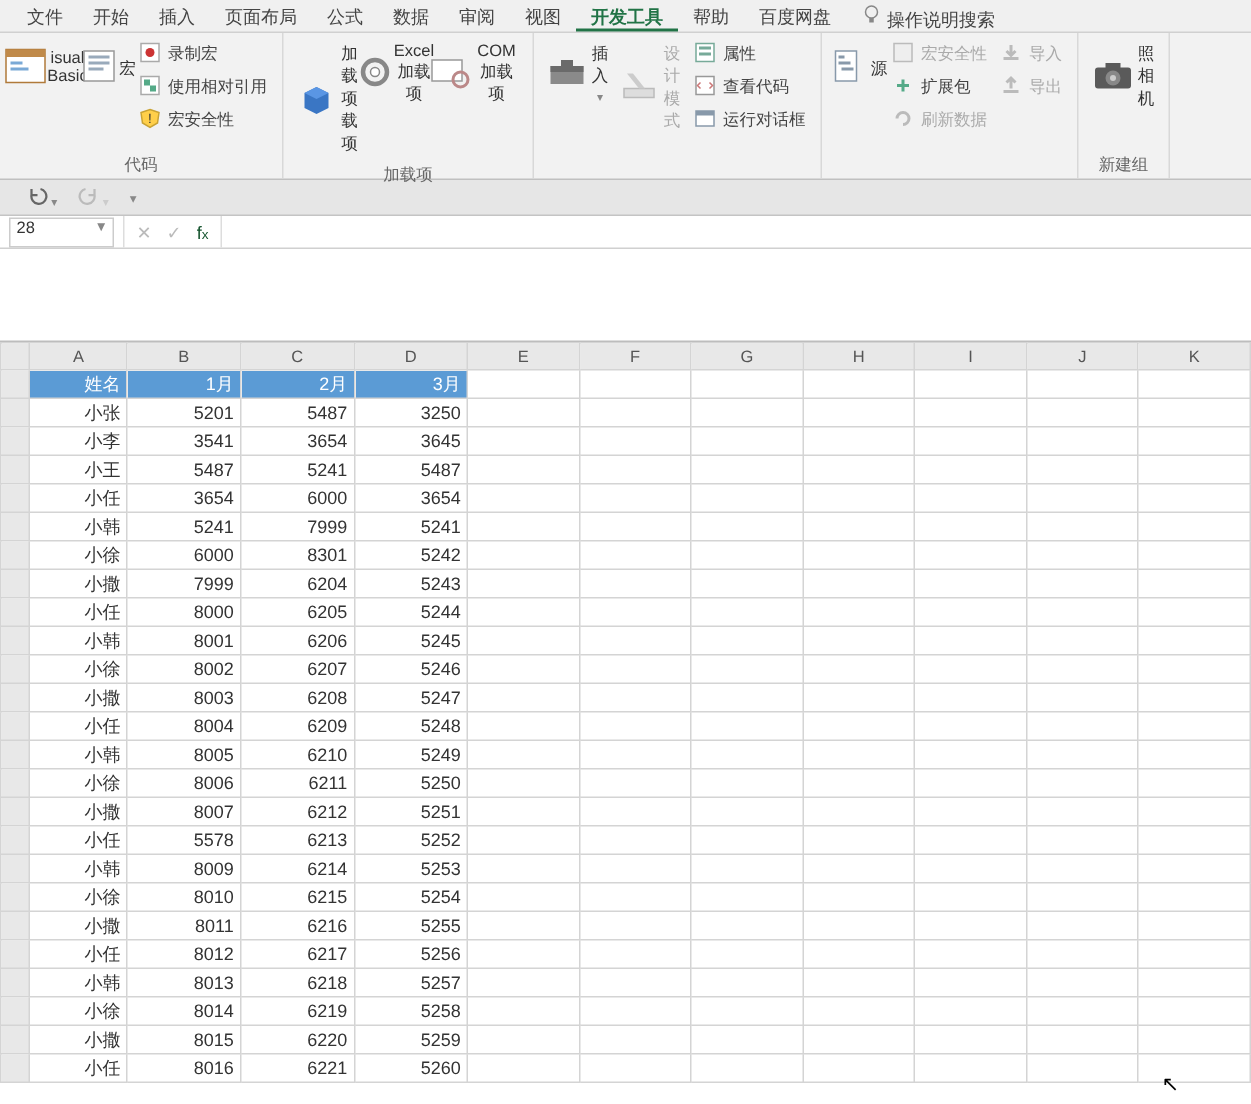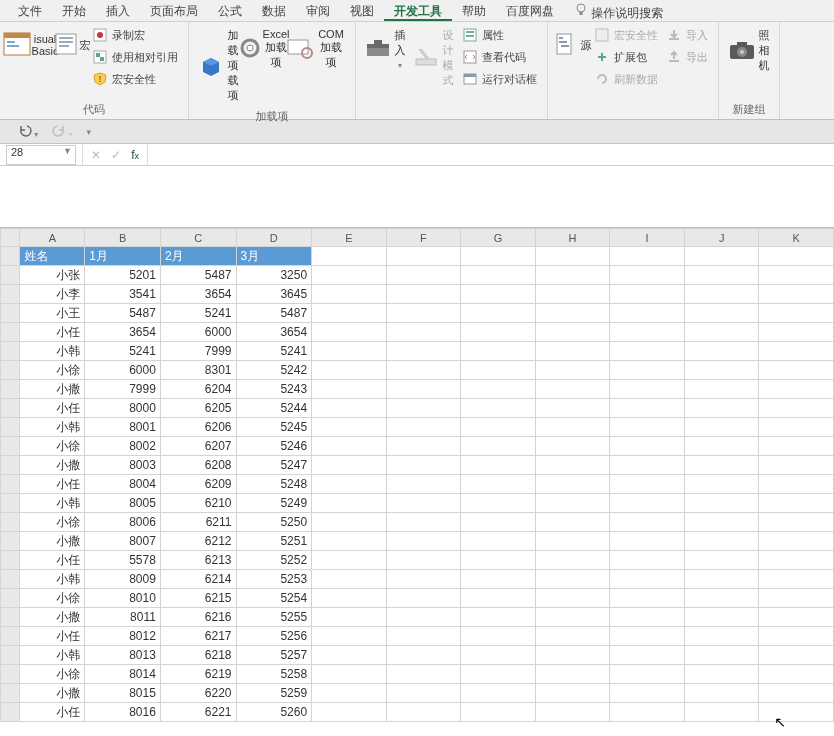--- a/index.html
+++ b/index.html
@@ -39,21 +39,21 @@
   
   .grid-wrap { position: relative; }
   table.sheet { border-collapse: collapse; table-layout: fixed; width: 834px; }
   table.sheet th, table.sheet td { border: 1px solid #d4d4d4; height: 19px; font-size: 12px; padding: 0 4px; overflow: hidden; white-space: nowrap; }
   table.sheet th { background: #e8e8e8; color:#555; font-weight: normal; text-align:center; height:18px; font-size:11px; }
   table.sheet th.rowh { width:18px; background:#e8e8e8; text-align:center; font-size:10px; color:#666;}
   .colA { width: 60px; }
   .colB, .colC, .colD { width: 70px; }
   .colRest { width: 69px; }
 
-  td.header-cell { background:#5b9bd5; color:#fff; text-align:left; }
+  td.header-cell { background:#5b9bd5; color:#fff; text-align:right; }
   td.name-cell { text-align:right; }
   td.num-cell { text-align:right; }
 
   .cursor-arrow { position:absolute; right: 48px; bottom: 6px; font-size: 14px; color:#000; }
 </style>
 </head>
 <body>
 
 <div class="tabs" id="tabs-row">
 <div class="tab">文件</div>

